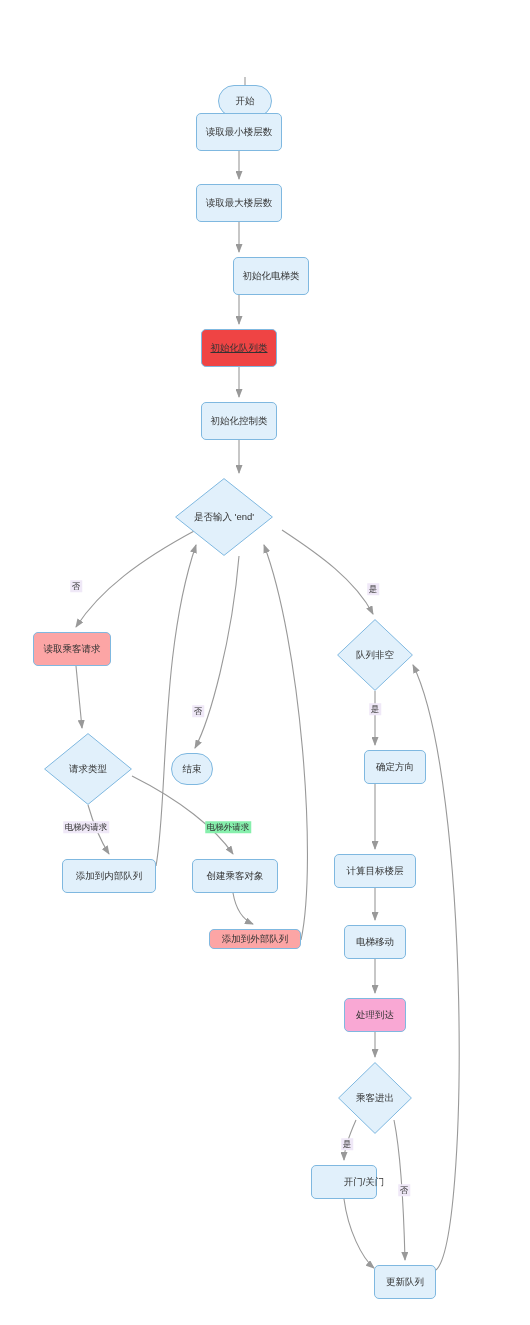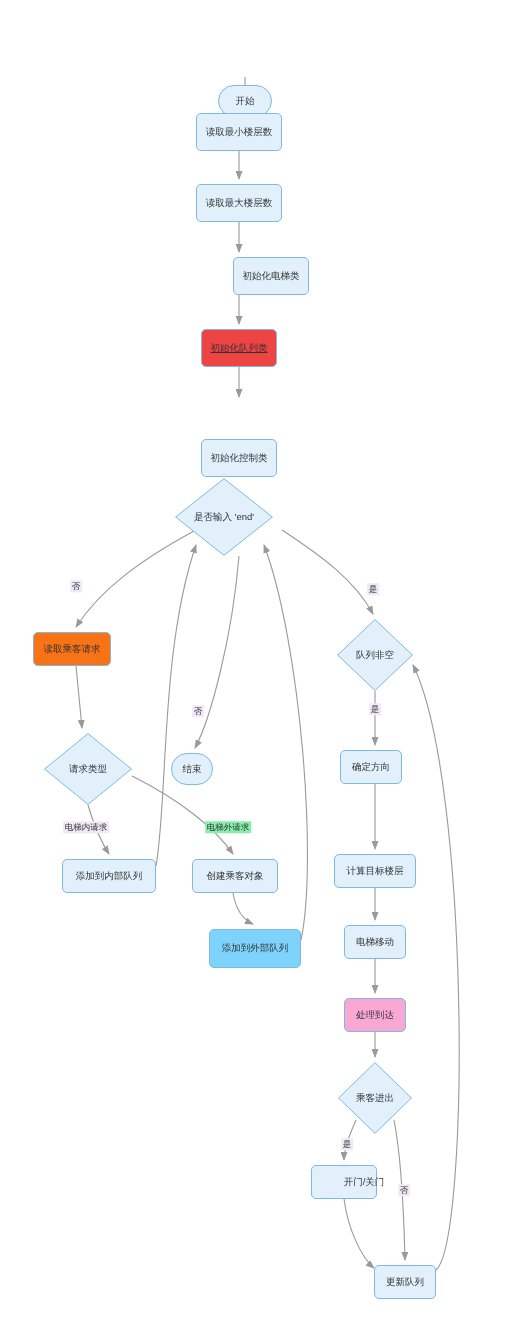--- a/index.html
+++ b/index.html
@@ -128,57 +128,57 @@
       </div>
       <div class="node node-process" style="left: 196px; top: 184px; width: 86px; height: 38px; background: rgb(225, 240, 251); border-color: rgb(127, 184, 224);">
         <span>读取最大楼层数</span>
       </div>
       <div class="node node-process" style="left: 201px; top: 257px; width: 76px; height: 38px; background: rgb(225, 240, 251); border-color: rgb(127, 184, 224); margin-left: 32px;">
         <span>初始化电梯类</span>
       </div>
       <div class="node node-process" style="left: 201px; top: 329px; width: 76px; height: 38px; background: #ef4444; border-color: rgb(127, 184, 224); text-decoration: underline;">
         <span>初始化队列类</span>
       </div>
-      <div class="node node-process" style="left: 201px; top: 402px; width: 76px; height: 38px; background: rgb(225, 240, 251); border-color: rgb(127, 184, 224); margin-top: 37px;">
+      <div class="node node-process" style="left: 201px; top: 402px; width: 76px; height: 38px; background: rgb(225, 240, 251); border-color: rgb(127, 184, 224);">
         <span>初始化控制类</span>
       </div>
       <div class="node node-decision" style="left: 175px; top: 478px; width: 98px; height: 78px;">
         <svg class="dia-shape" viewBox="0 0 98 78">
           <polygon points="49,0.6 97.4,39 49,77.4 0.6,39" fill="#e1f0fb" stroke="#7fb8e0" stroke-width="1"></polygon>
         </svg>
         <span class="dia-label">是否输入 'end'</span>
       </div>
-      <div class="node node-process" style="left: 33px; top: 632px; width: 78px; height: 34px; background: #f97316; border-color: rgb(127, 184, 224);">
+      <div class="node node-process" style="left: 33px; top: 632px; width: 78px; height: 34px; background: #fca5a5; border-color: rgb(127, 184, 224);">
         <span>读取乘客请求</span>
       </div>
       <div class="node node-decision" style="left: 44px; top: 733px; width: 88px; height: 72px;">
         <svg class="dia-shape" viewBox="0 0 88 72">
           <polygon points="44,0.6 87.4,36 44,71.4 0.6,36" fill="#e1f0fb" stroke="#7fb8e0" stroke-width="1"></polygon>
         </svg>
         <span class="dia-label">请求类型</span>
       </div>
       <div class="node node-process" style="left: 62px; top: 859px; width: 94px; height: 34px; background: rgb(225, 240, 251); border-color: rgb(127, 184, 224);">
         <span>添加到内部队列</span>
       </div>
       <div class="node node-process" style="left: 192px; top: 859px; width: 86px; height: 34px; background: rgb(225, 240, 251); border-color: rgb(127, 184, 224);">
         <span>创建乘客对象</span>
       </div>
-      <div class="node node-process" style="left: 209px; top: 929px; width: 92px; height: 39px; background: #7dd3fc; border-color: rgb(127, 184, 224);">
+      <div class="node node-process" style="left: 209px; top: 929px; width: 92px; height: 20px; background: #fca5a5; border-color: rgb(127, 184, 224);">
         <span>添加到外部队列</span>
       </div>
       <div class="node node-terminal" style="left: 171px; top: 753px; width: 42px; height: 32px; background: rgb(225, 240, 251); border-color: rgb(127, 184, 224);">
         <span>结束</span>
       </div>
       <div class="node node-decision" style="left: 337px; top: 619px; width: 76px; height: 72px;">
         <svg class="dia-shape" viewBox="0 0 76 72">
           <polygon points="38,0.6 75.4,36 38,71.4 0.6,36" fill="#e1f0fb" stroke="#7fb8e0" stroke-width="1"></polygon>
         </svg>
         <span class="dia-label">队列非空</span>
       </div>
-      <div class="node node-process" style="left: 340px; top: 750px; width: 62px; height: 34px; background: rgb(225, 240, 251); border-color: rgb(127, 184, 224);">
+      <div class="node node-process" style="left: 364px; top: 750px; width: 62px; height: 34px; background: rgb(225, 240, 251); border-color: rgb(127, 184, 224);">
         <span>确定方向</span>
       </div>
       <div class="node node-process" style="left: 334px; top: 854px; width: 82px; height: 34px; background: rgb(225, 240, 251); border-color: rgb(127, 184, 224);">
         <span>计算目标楼层</span>
       </div>
       <div class="node node-process" style="left: 344px; top: 925px; width: 62px; height: 34px; background: rgb(225, 240, 251); border-color: rgb(127, 184, 224);">
         <span>电梯移动</span>
       </div>
       <div class="node node-process" style="left: 344px; top: 998px; width: 62px; height: 34px; background: #f9a8d4; border-color: rgb(127, 184, 224);">
         <span>处理到达</span>

